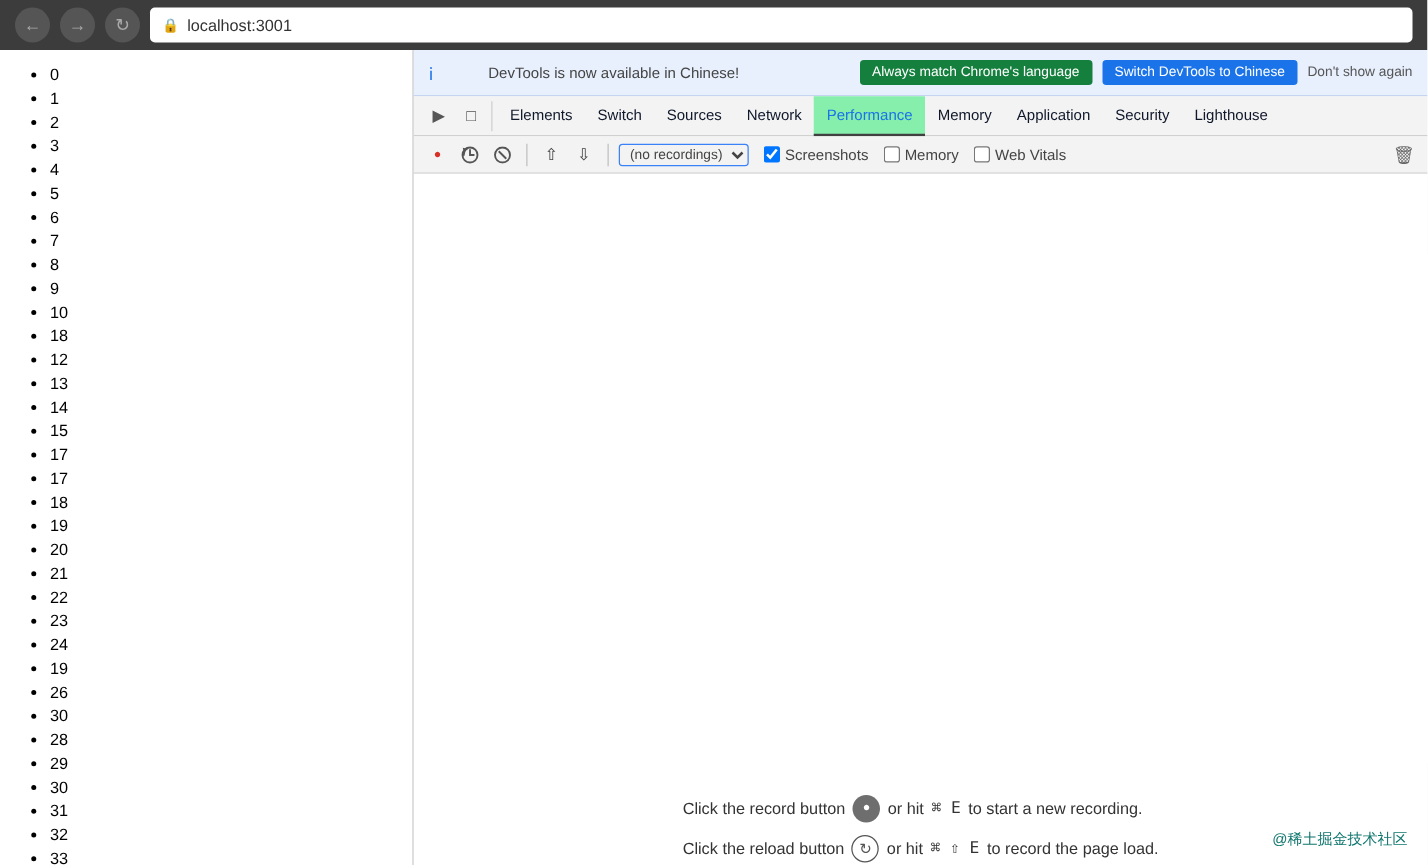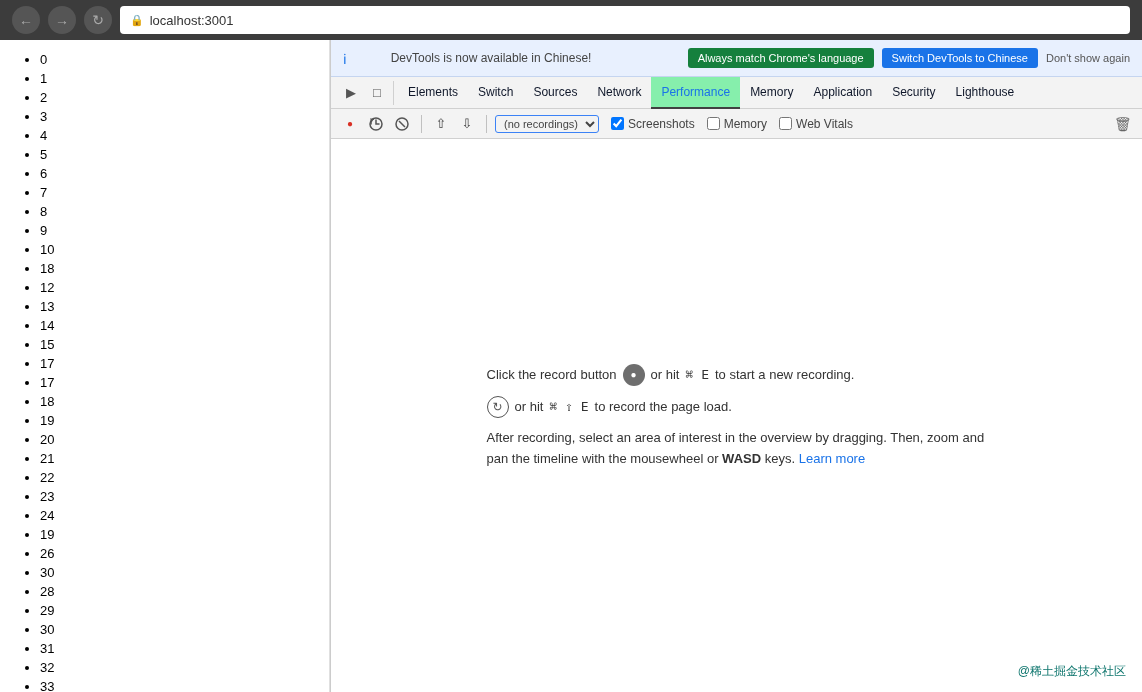--- a/index.html
+++ b/index.html
@@ -218,21 +218,21 @@
       display: flex; align-items: center; justify-content: center;
       color: #666;
       cursor: pointer;
       font-size: 14px;
     }
 
     
     .perf-main {
       flex: 1;
       display: flex;
-      align-items: center;
+      align-items: flex-end;
       justify-content: center;
       background: #fff;
     }
     .perf-instructions {
       text-align: left;
       max-width: 500px;
     }
     .perf-instructions p {
       font-size: 13px;
       color: #333;
@@ -401,28 +401,23 @@
     <div class="perf-main" style="position:relative;">
       <div class="perf-instructions">
         <p>
           <span>Click the record button</span>
           <span class="inline-btn">●</span>
           <span>or hit</span>
           <span style="font-family:monospace;">⌘ E</span>
           <span>to start a new recording.</span>
         </p>
         <p style="margin-top:6px;">
+          <span>Click the reload button</span>
           <span class="inline-btn reload">↻</span>
           <span>or hit</span>
           <span style="font-family:monospace;">⌘ ⇧ E</span>
           <span>to record the page load.</span>
-        </p>
-        <p class="wrap-text">
-          <span>After recording, select an area of interest in the overview by dragging. Then, zoom and pan the timeline with the mousewheel or</span>
-          <span class="bold">WASD</span>
-          <span>keys.</span>
-          <a class="link" href="#">Learn more</a>
         </p>
       </div>
       <div class="watermark">@稀土掘金技术社区</div>
     </div>
   </div>
 </div>
 
 </body></html>

